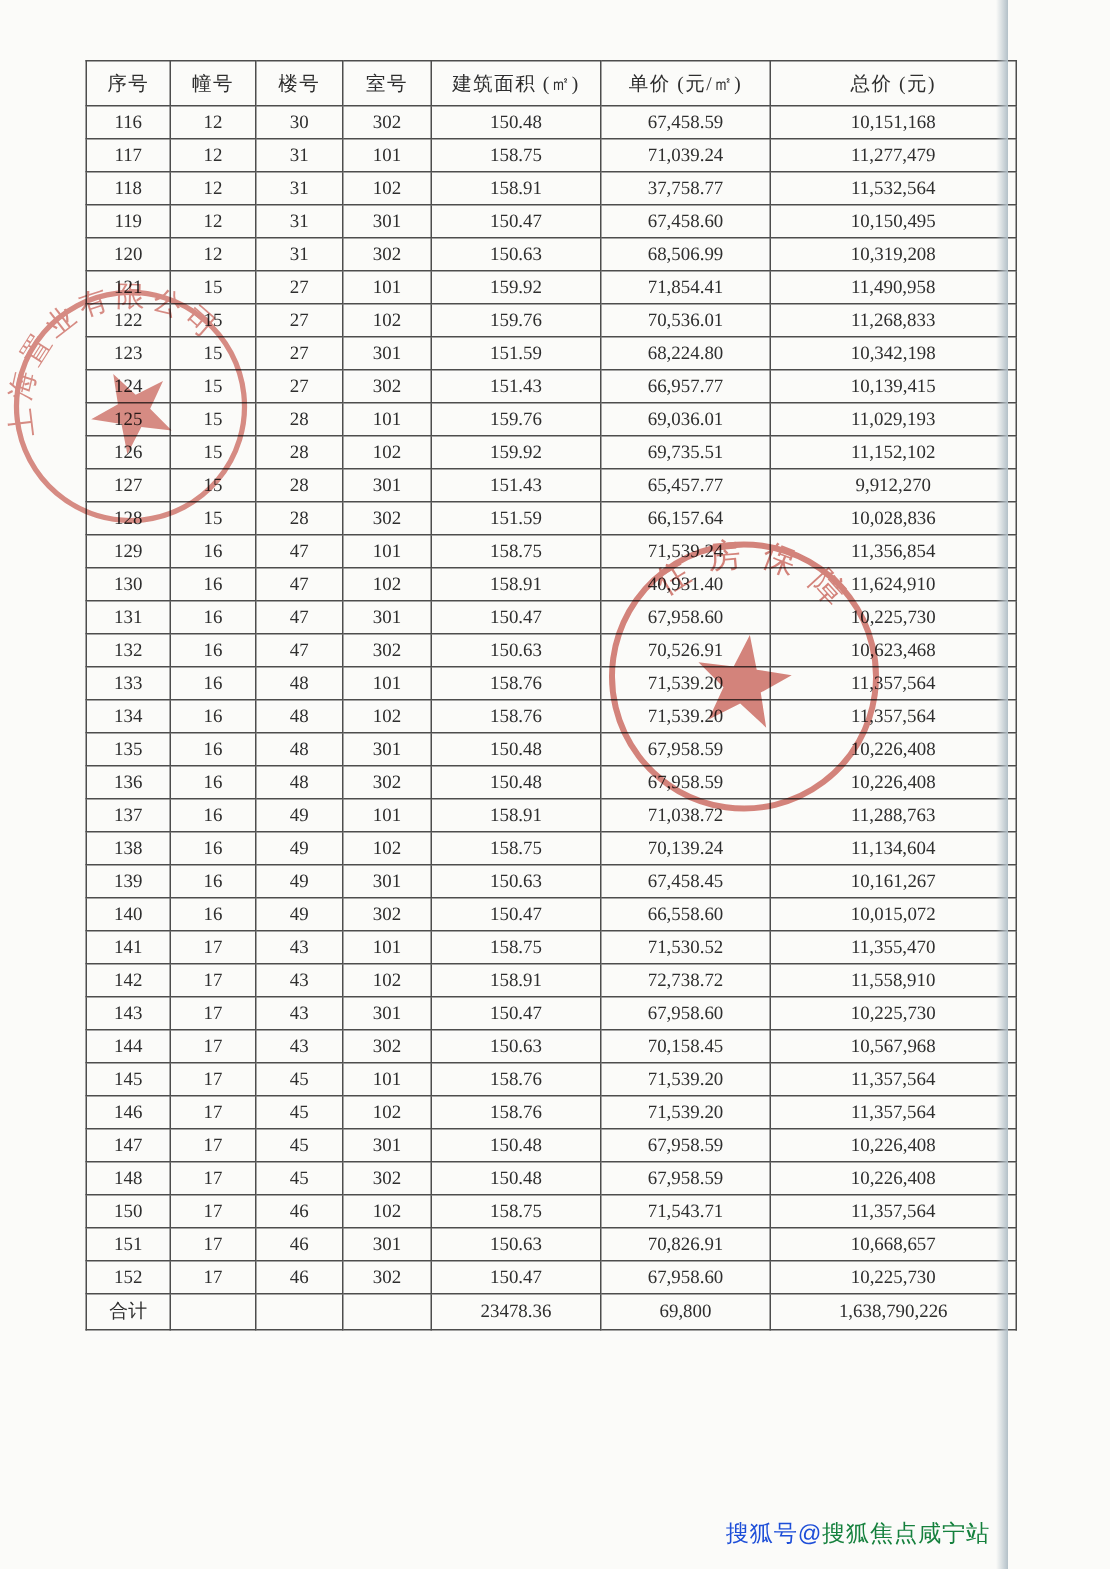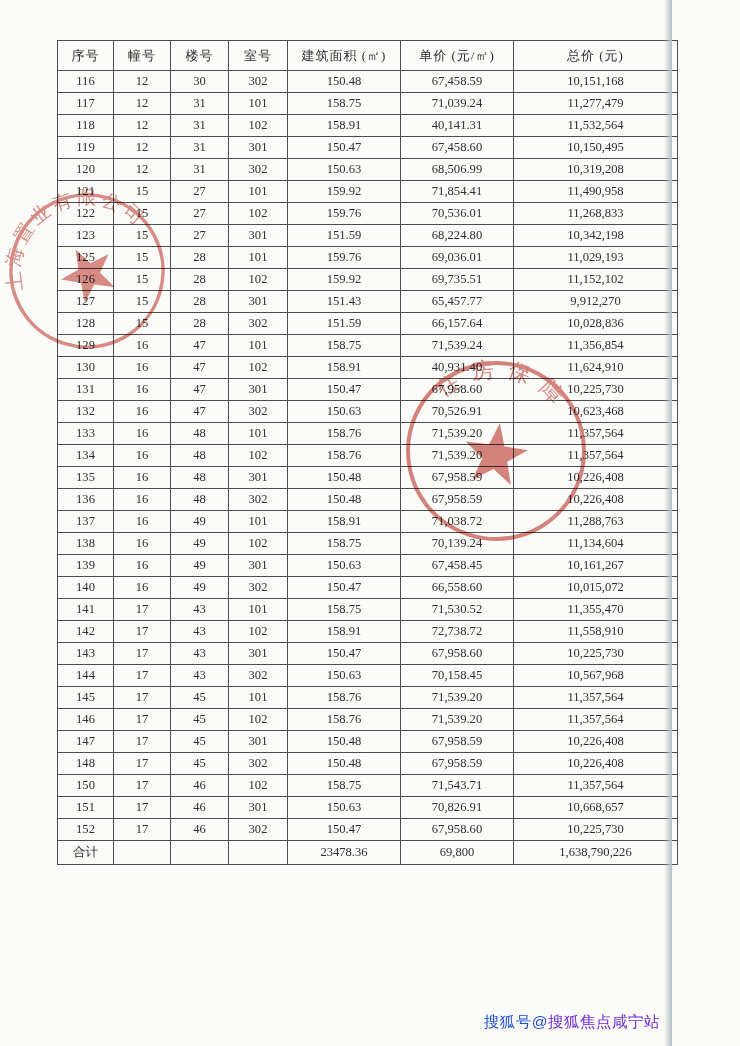--- a/index.html
+++ b/index.html
@@ -63,21 +63,21 @@
   .stamp-right { left: 391px; top: 346px; opacity: 0.62; }
 
   .watermark {
     position: absolute;
     right: 12px; bottom: 13px;
     font-size: 15.5px;
     letter-spacing: 0.5px;
     font-family: "Liberation Sans", "DejaVu Sans", sans-serif;
   }
   .watermark .wm-prefix { color: #1d4ed8; }
-  .watermark .wm-name   { color: #6d28d9; }
+  .watermark .wm-name   { color: #15803d; }
 </style>
 </head>
 <body>
 
 <div class="page">
 
   <table class="price-table">
     <colgroup>
       <col class="c0">
         <col class="c1">
@@ -116,21 +116,21 @@
           <td>158.75</td>
           <td>71,039.24</td>
           <td>11,277,479</td>
         </tr>
         <tr>
           <td>118</td>
           <td>12</td>
           <td>31</td>
           <td>102</td>
           <td>158.91</td>
-          <td>40,141.31</td>
+          <td>37,758.77</td>
           <td>11,532,564</td>
         </tr>
         <tr>
           <td>119</td>
           <td>12</td>
           <td>31</td>
           <td>301</td>
           <td>150.47</td>
           <td>67,458.60</td>
           <td>10,150,495</td>
@@ -163,20 +163,29 @@
           <td>11,268,833</td>
         </tr>
         <tr>
           <td>123</td>
           <td>15</td>
           <td>27</td>
           <td>301</td>
           <td>151.59</td>
           <td>68,224.80</td>
           <td>10,342,198</td>
+        </tr>
+        <tr>
+          <td>124</td>
+          <td>15</td>
+          <td>27</td>
+          <td>302</td>
+          <td>151.43</td>
+          <td>66,957.77</td>
+          <td>10,139,415</td>
         </tr>
         <tr>
           <td>125</td>
           <td>15</td>
           <td>28</td>
           <td>101</td>
           <td>159.76</td>
           <td>69,036.01</td>
           <td>11,029,193</td>
         </tr>

